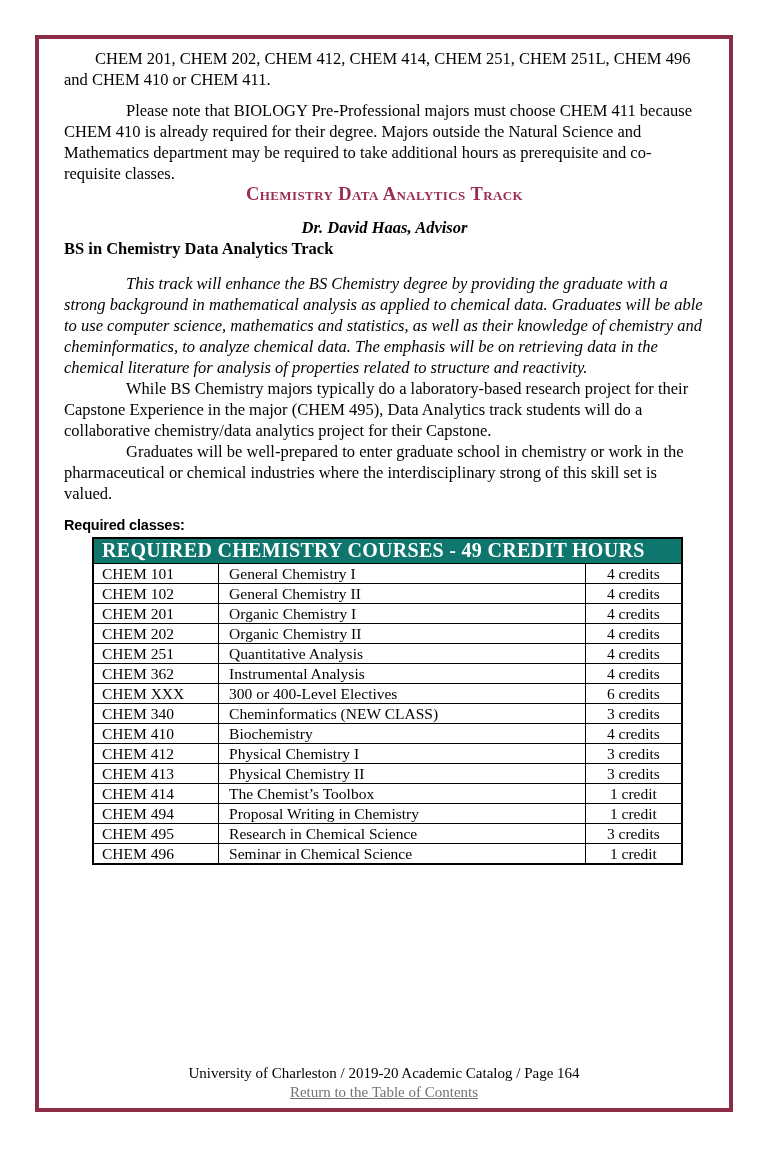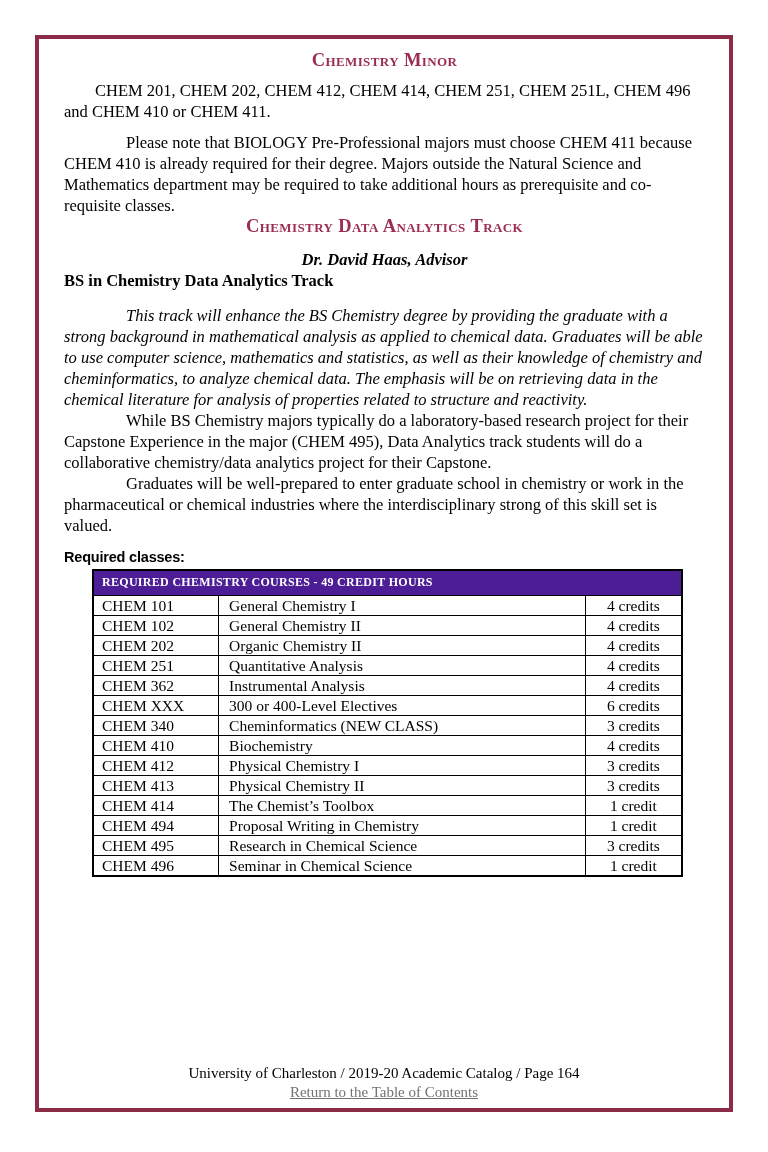--- a/index.html
+++ b/index.html
@@ -38,43 +38,42 @@
     font-weight:bold; font-size:14.5px; letter-spacing:-0.2px; line-height:17px;
   }
 
   table.courses {
     border-collapse:collapse; margin:3px 0 0 28px; width:591px;
     font-size:15.5px;
   }
   table.courses, table.courses th, table.courses td { border:1px solid #000; }
   table.courses { border-width:2px; }
   th.tbl-header {
-    background:#4c1d95; color:#ffffff; text-align:left;
-    font-size:12px; font-weight:bold; letter-spacing:0.3px;
+    background:#0f766e; color:#ffffff; text-align:left;
+    font-size:20px; font-weight:bold; letter-spacing:0.3px;
     padding:1px 0 2px 8px; height:23px;
   }
   td { height:20px; line-height:19px; }
   td.c-code   { width:126px; padding:0 4px 0 8px; }
   td.c-title  { width:368px; padding:0 4px 0 10px; }
   td.c-credit { width:97px; text-align:center; padding:0 6px; }
 
   .footer {
     position:absolute; left:0; top:1064px; width:768px; text-align:center;
     font-size:15px; line-height:19px;
   }
   .footer a { color:#737373; text-decoration:underline; cursor:pointer; }
 </style>
 </head>
 <body>
 
 <div class="page-border"></div>
 
 <div class="content">
 
-  <div class="section-title title-minor">Chemistry Minor</div>
 
 
   <p class="para p2">CHEM 201, CHEM 202, CHEM 412, CHEM 414, CHEM 251, CHEM 251L, CHEM 496 and CHEM 410 or CHEM 411.</p>
 
   <p class="para p3">Please note that BIOLOGY Pre-Professional majors must choose CHEM 411 because CHEM 410 is already required for their degree. Majors outside the Natural Science and Mathematics department may be required to take additional hours as prerequisite and co-requisite classes.</p>
 
   <div class="section-title title-track">Chemistry Data Analytics Track</div>
 
   <div class="advisor-line">Dr. David Haas, Advisor</div>
 
@@ -96,20 +95,25 @@
     </thead>
     <tbody id="course-rows">
         <tr>
           <td class="c-code">CHEM 101</td>
           <td class="c-title">General Chemistry I</td>
           <td class="c-credit">4 credits</td>
         </tr>
         <tr>
           <td class="c-code">CHEM 102</td>
           <td class="c-title">General Chemistry II</td>
+          <td class="c-credit">4 credits</td>
+        </tr>
+        <tr>
+          <td class="c-code">CHEM 201</td>
+          <td class="c-title">Organic Chemistry I</td>
           <td class="c-credit">4 credits</td>
         </tr>
         <tr>
           <td class="c-code">CHEM 202</td>
           <td class="c-title">Organic Chemistry II</td>
           <td class="c-credit">4 credits</td>
         </tr>
         <tr>
           <td class="c-code">CHEM 251</td>
           <td class="c-title">Quantitative Analysis</td>

